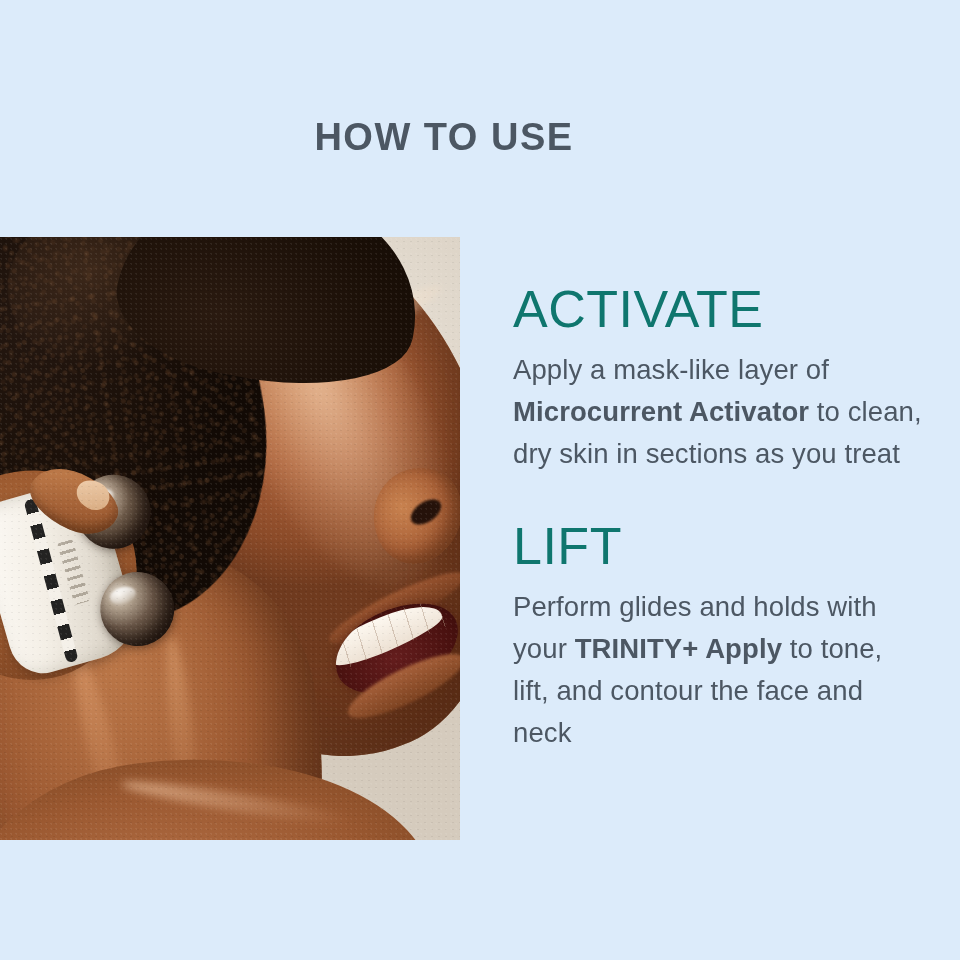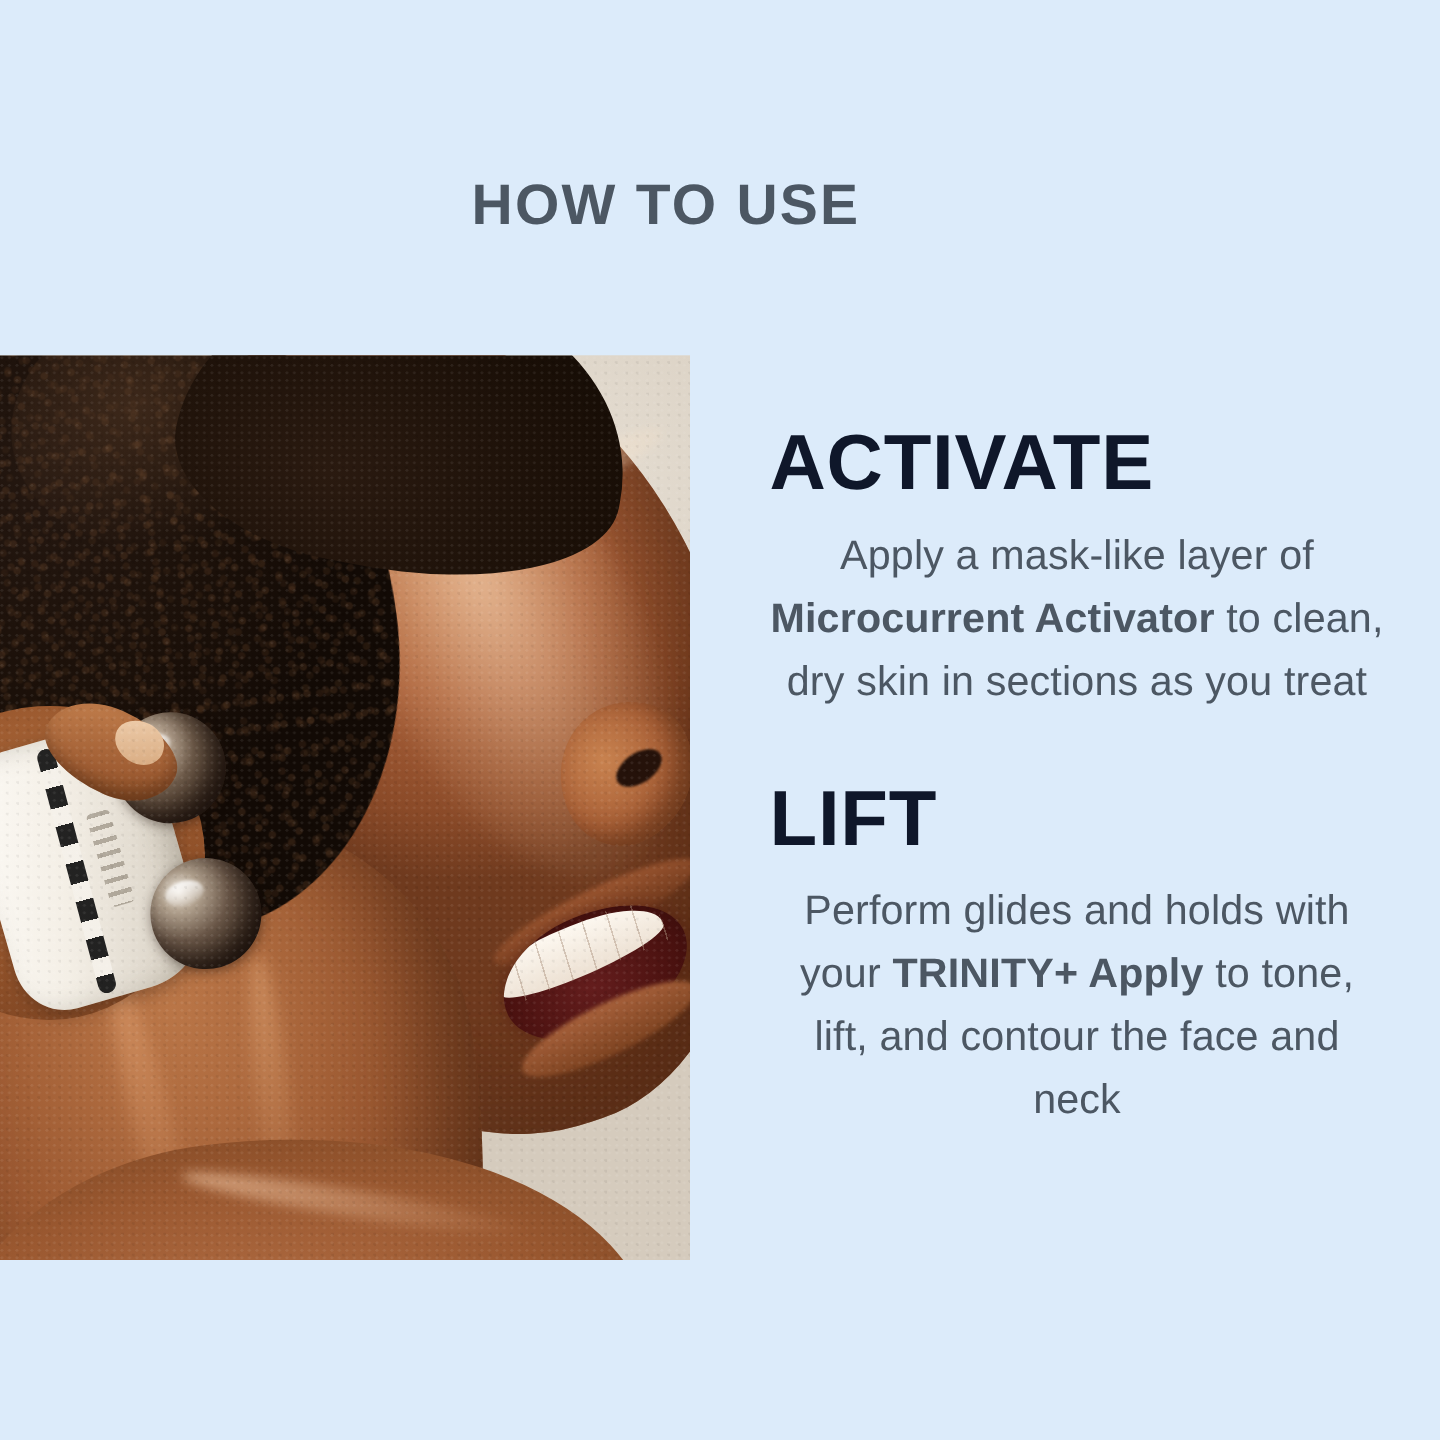--- a/index.html
+++ b/index.html
@@ -389,34 +389,33 @@
     position:absolute;
     left: 513px;
     top: 282px;
     width: 410px;
   }
 
   .step { margin-bottom: 0; }
 
   .step-heading {
     font-size: 52px;
-    font-weight: 700;
+    font-weight: 400;
     letter-spacing: 0.5px;
-    color: #0f172a;
+    color: #0f766e;
     line-height: 1.06;
     margin-bottom: 12px;
   }
 
   .step-body {
     font-size: 27.5px;
     font-weight: 400;
     line-height: 42px;
     color: #4c5763;
     letter-spacing: 0.1px;
-    text-align: center;
   }
 
   .step-body b { font-weight: 700; }
 
   .step-lift { margin-top: 44px; }
 </style>
 </head>
 <body>
 
 <div class="page">

